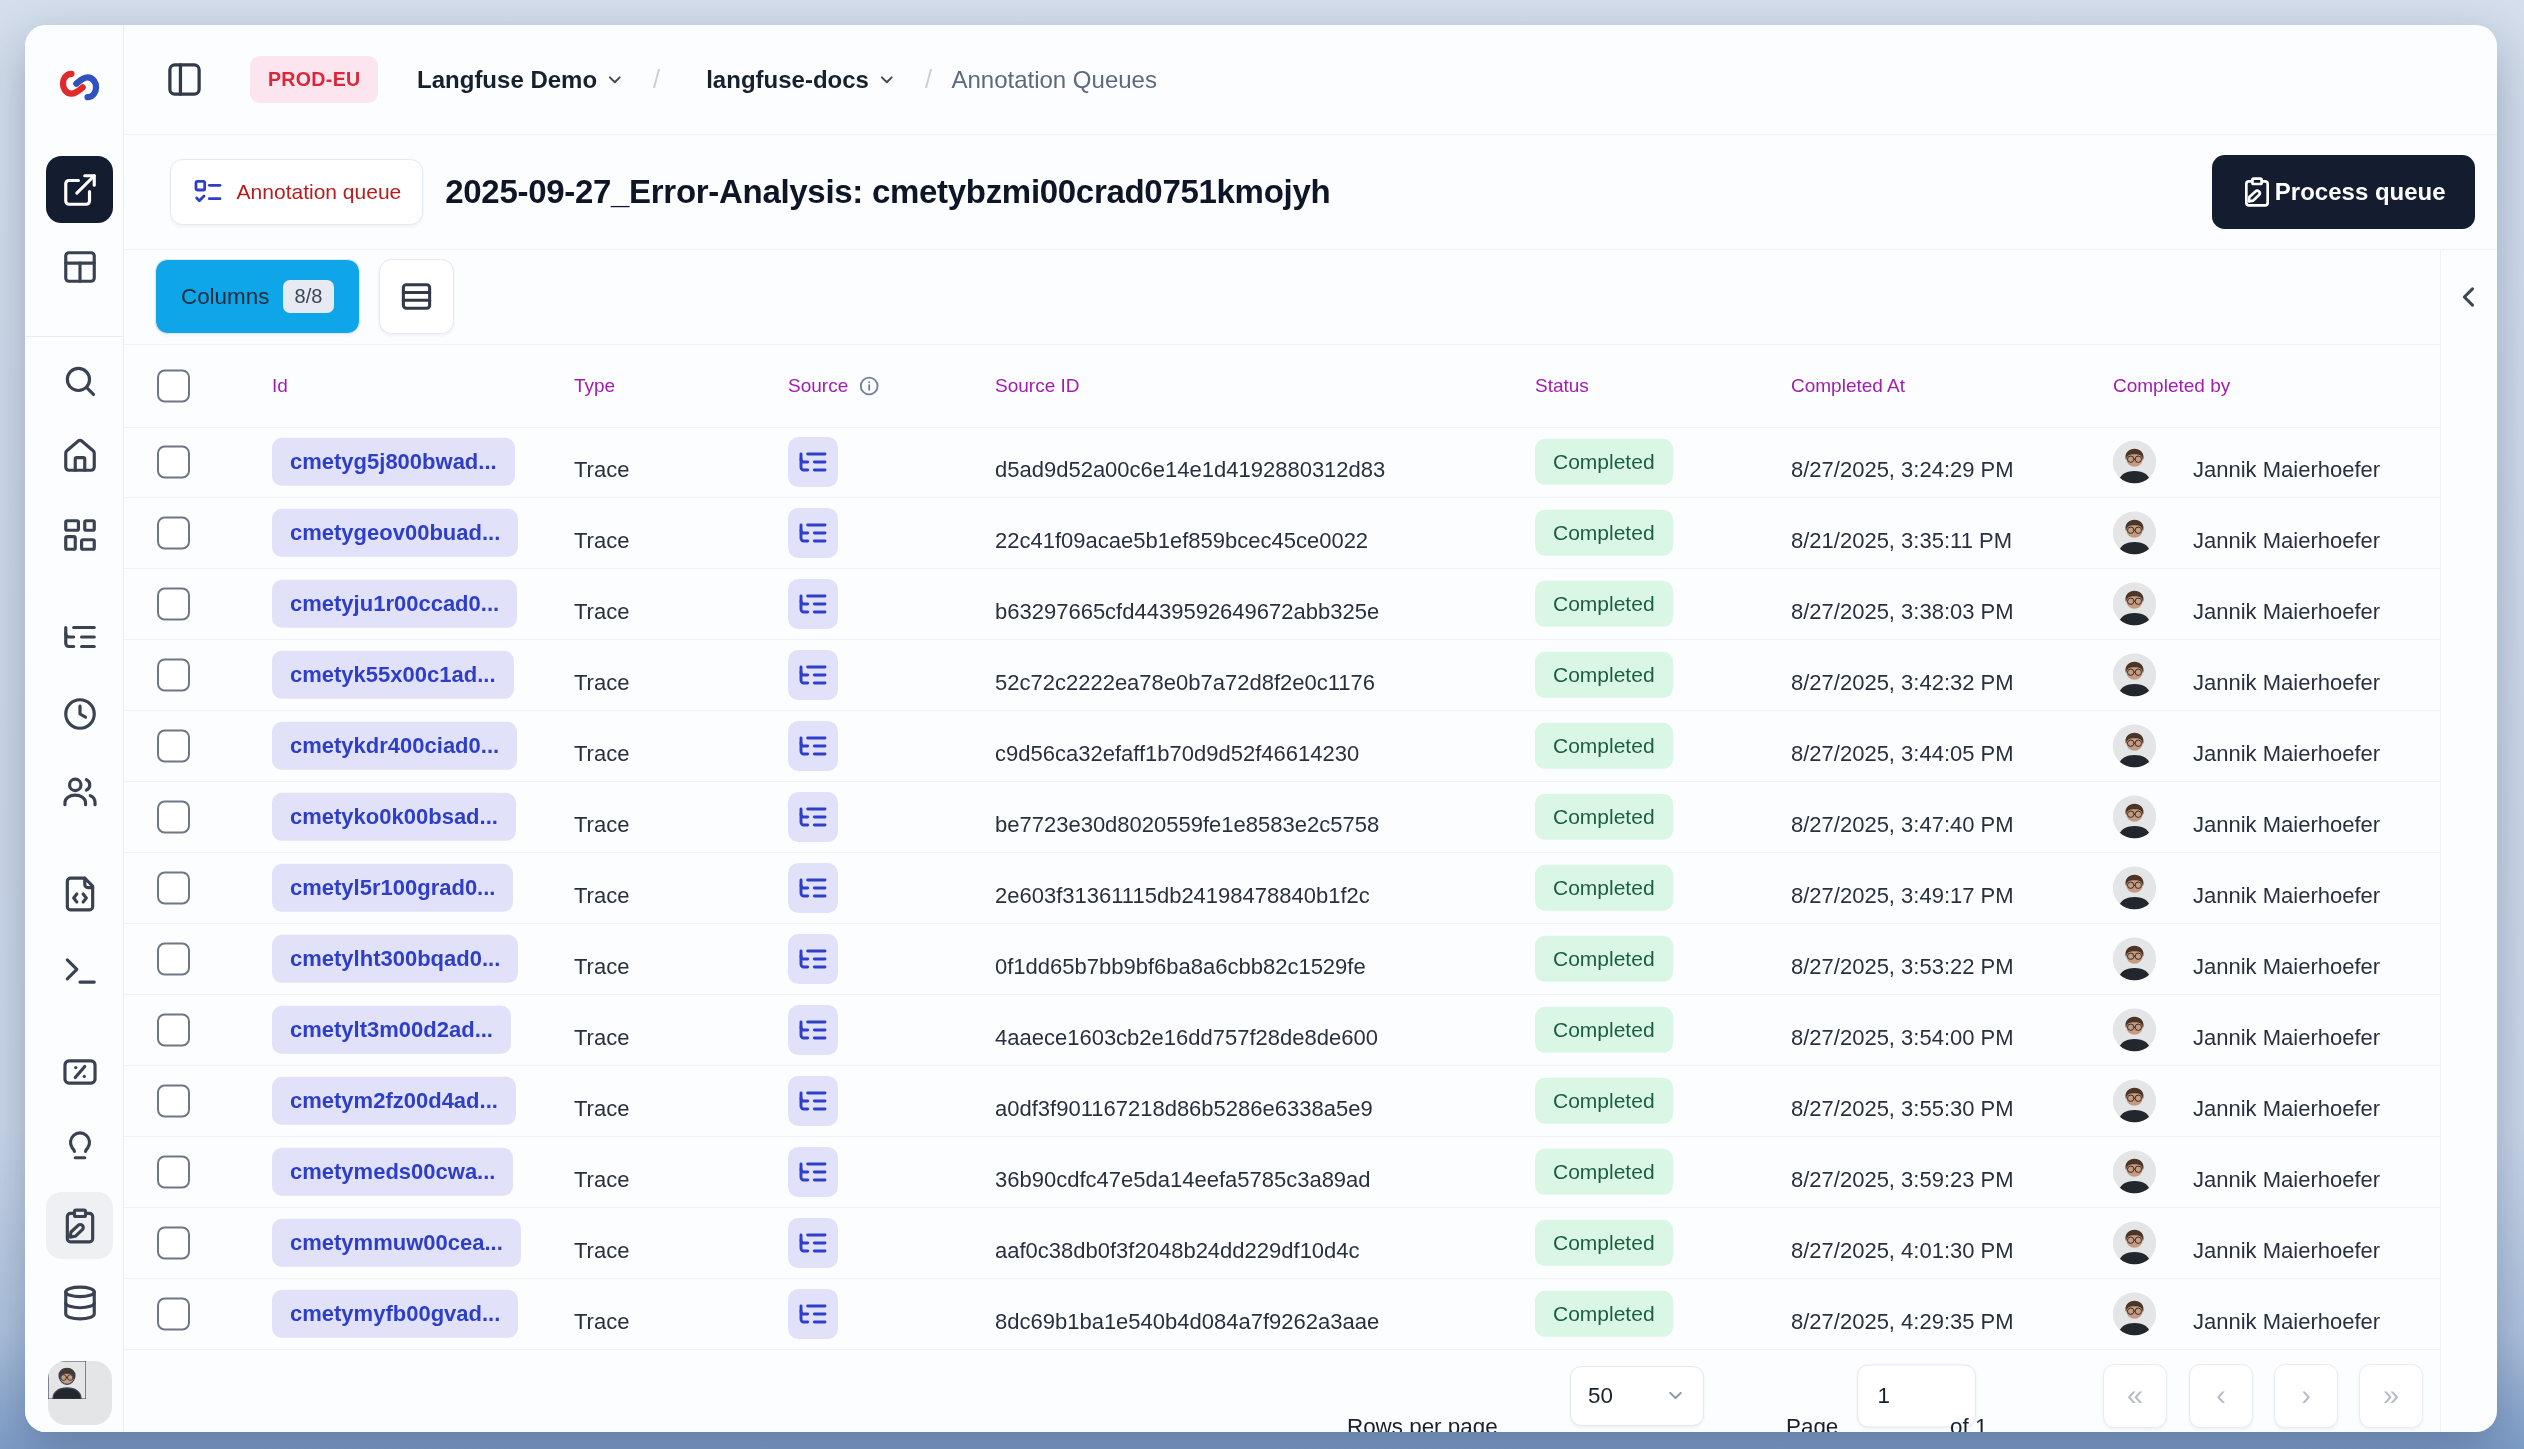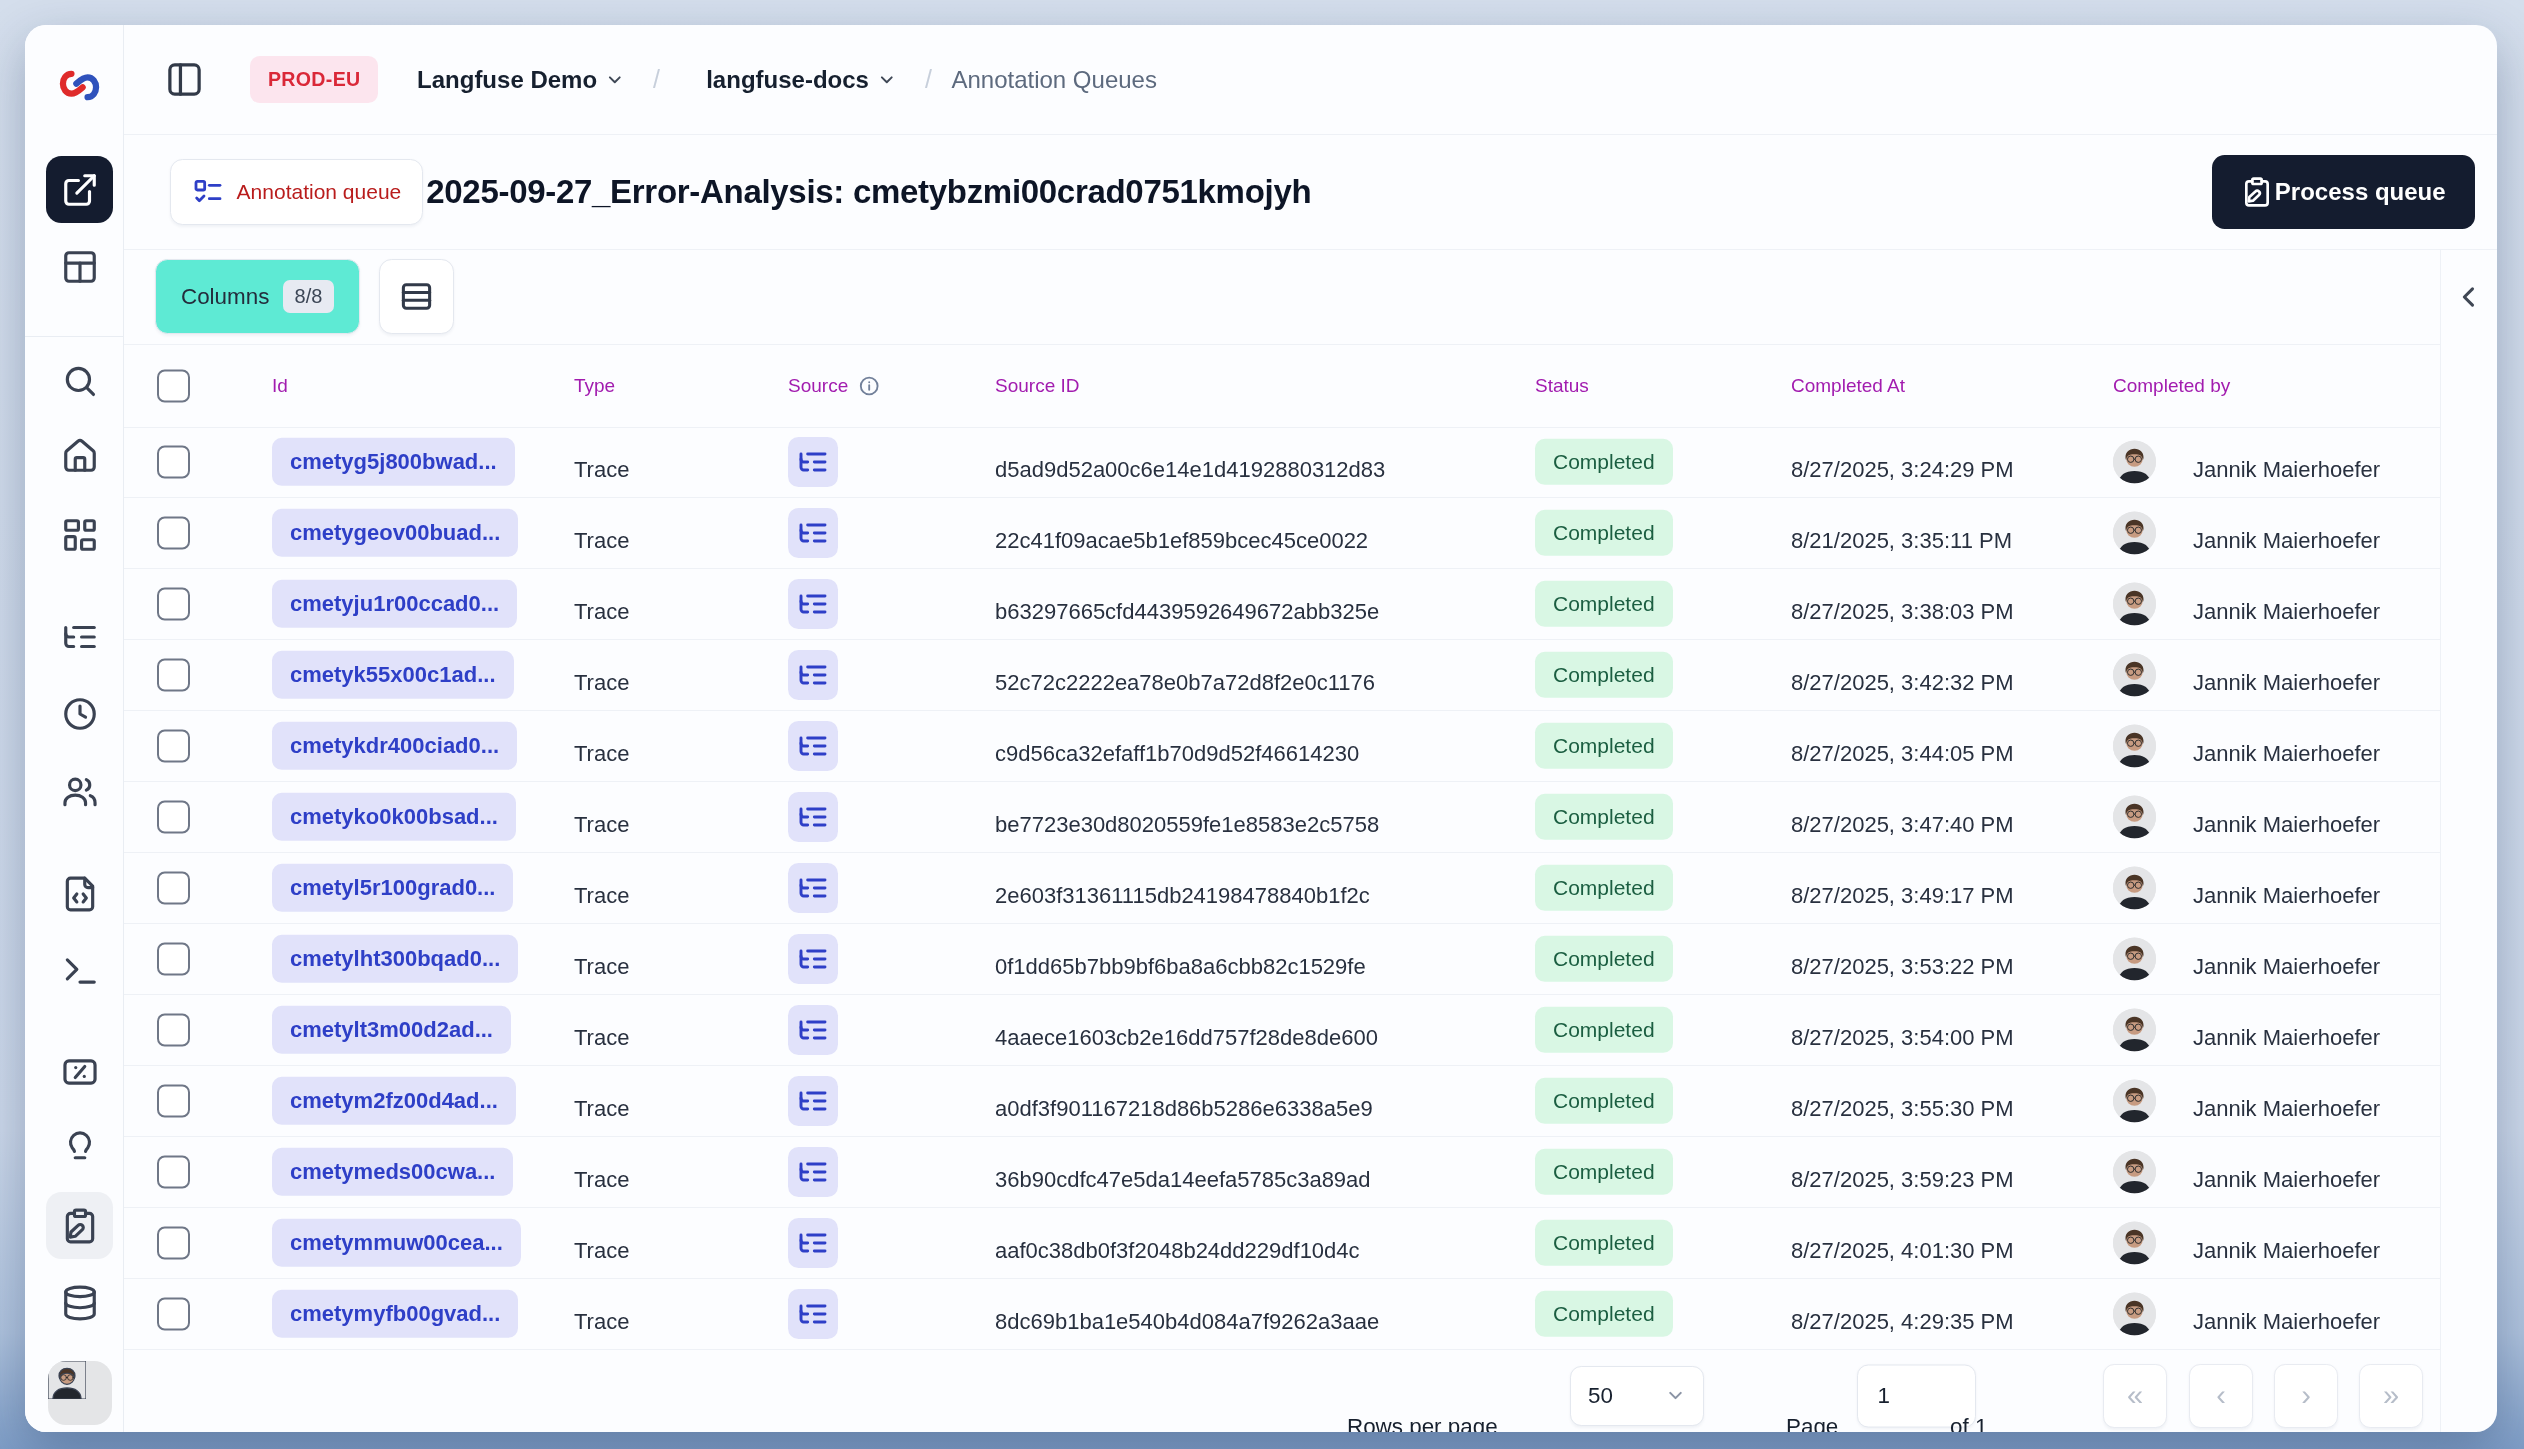--- a/index.html
+++ b/index.html
@@ -32,30 +32,30 @@
   .crumb svg{width:19.6px;height:19.6px;stroke:#3f4856;fill:none;stroke-width:2.4;stroke-linecap:round;stroke-linejoin:round;margin-left:8.4px;}
   .crumb .sep{font-size:25px;color:#c7cfdb;margin:0 19.6px 0 28px;font-weight:400;}
   .crumb .section{font-size:24px;font-weight:500;color:#5d6a7e;}
 
   .title-bar{position:absolute;left:0;top:109px;width:100%;height:115px;border-bottom:1.4px solid #eef1f6;
     display:flex;align-items:center;}
   .queue-pill{margin-left:46px;display:flex;align-items:center;gap:12.6px;height:64px;padding:0 21px;
     border:1.4px solid #e4e8ef;border-radius:12.6px;background:#fff;box-shadow:0 1.4px 2.8px rgba(20,40,80,.05);}
   .queue-pill svg{width:32px;height:32px;stroke:#2e3fc7;fill:none;stroke-width:2.1;stroke-linecap:round;stroke-linejoin:round;}
   .queue-pill span{font-size:21px;font-weight:500;color:#b91c1c;}
-  .page-title{margin-left:3px;font-size:33px;font-weight:700;color:#0d1526;letter-spacing:-0.3px;}
+  .page-title{margin-left:22px;font-size:33px;font-weight:700;color:#0d1526;letter-spacing:-0.3px;}
   .process-btn{margin-left:auto;margin-right:22.4px;display:flex;align-items:center;gap:2px;height:74px;
     padding:0 29px;background:#141c2f;border-radius:12.6px;}
   .process-btn svg{width:32px;height:32px;stroke:#fff;fill:none;stroke-width:2;stroke-linecap:round;stroke-linejoin:round;}
   .process-btn span{font-size:24px;font-weight:600;color:#fff;}
 
   .toolbar{position:absolute;left:0;top:224px;width:2316px;height:95px;border-bottom:1.4px solid #eef1f6;
     display:flex;align-items:center;}
   .columns-btn{margin-left:31px;display:flex;align-items:center;gap:14px;height:73px;padding:0 25px;
-    background:#5eead4;border:1.4px solid #e4e8ef;border-radius:12.6px;box-shadow:0 1.4px 2.8px rgba(20,40,80,.05);}
+    background:#0ea5e9;border:1.4px solid #e4e8ef;border-radius:12.6px;box-shadow:0 1.4px 2.8px rgba(20,40,80,.05);}
   .columns-btn .lbl{font-size:22.4px;font-weight:500;color:#242d3c;}
   .columns-btn .cnt{background:#e7eaf2;border-radius:7px;padding:4.9px 11.2px;font-size:20px;color:#3c4656;}
   .rowheight-btn{margin-left:19.6px;width:73px;height:73px;display:flex;align-items:center;justify-content:center;
     background:#fff;border:1.4px solid #e4e8ef;border-radius:12.6px;box-shadow:0 1.4px 2.8px rgba(20,40,80,.05);}
   .rowheight-btn svg{width:35px;height:35px;stroke:#323a49;fill:none;stroke-width:2.1;stroke-linecap:round;stroke-linejoin:round;}
 
   .gutter-border{position:absolute;left:2316px;top:224px;bottom:0;width:1.4px;background:#eef1f6;}
   .collapse-btn{position:absolute;left:2329px;top:256px;width:31px;height:31px;display:flex;align-items:center;justify-content:center;}
   .collapse-btn svg{width:28px;height:28px;stroke:#3f4754;fill:none;stroke-width:2.6;stroke-linecap:round;stroke-linejoin:round;}
 

